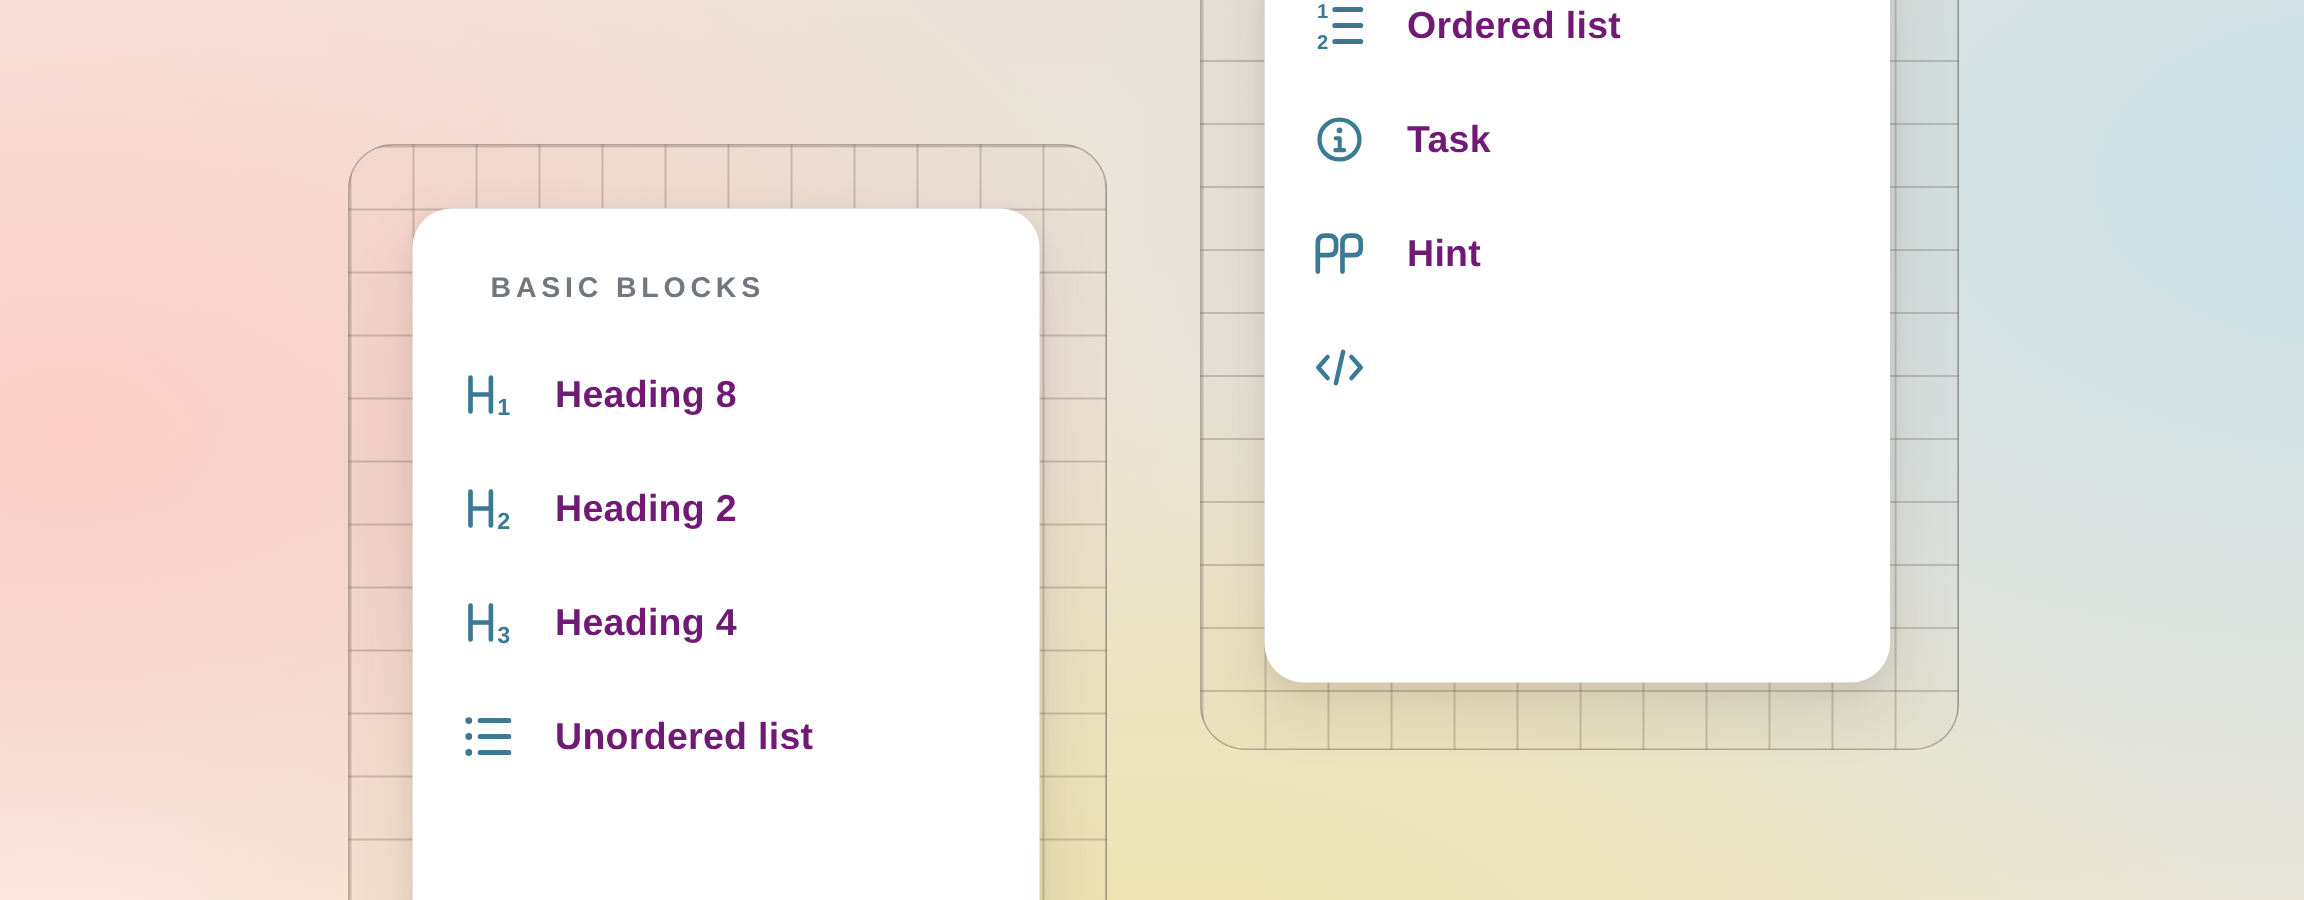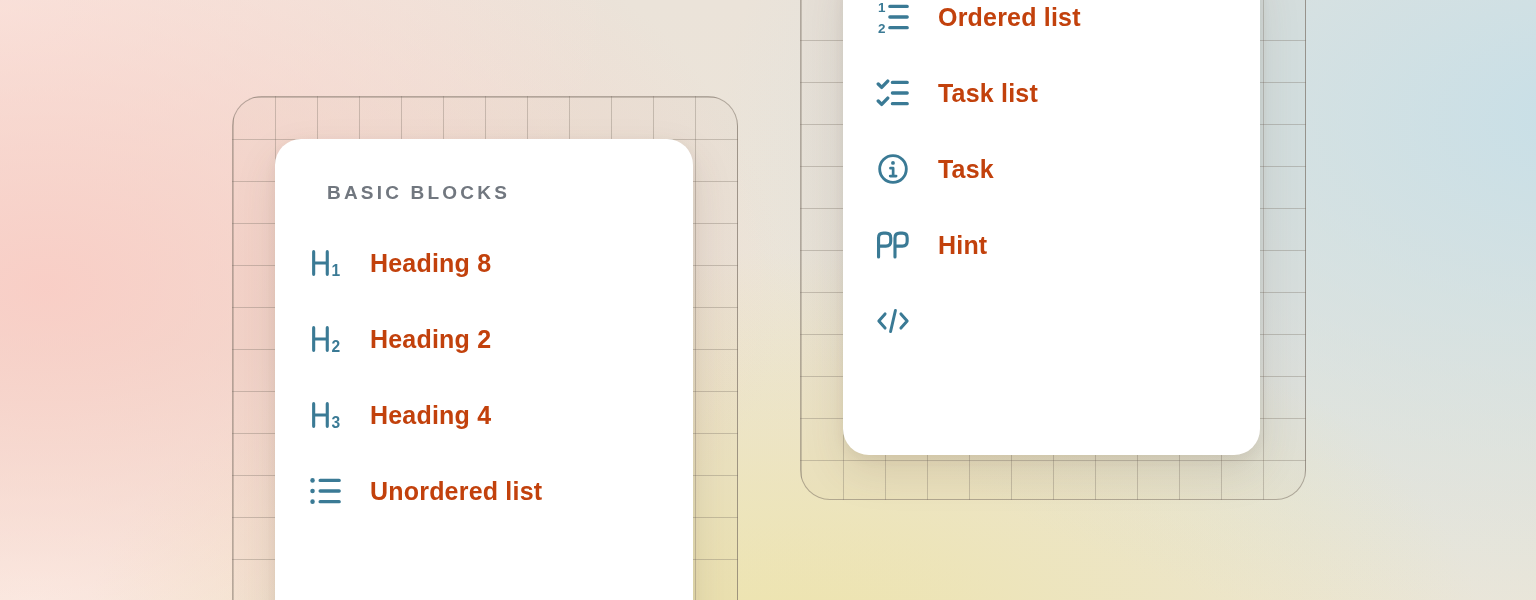--- a/index.html
+++ b/index.html
@@ -47,21 +47,21 @@
     display:flex; align-items:center;
     height:76px; padding-left:33px; gap:28px;
     cursor:pointer;
   }
   .menu-item .icon {
     width:34px; height:34px; flex:0 0 34px;
     color:#3a7a95; display:flex; align-items:center; justify-content:center;
   }
   .menu-item .icon svg { width:34px; height:34px; display:block; }
   .menu-item .label {
-    font-size:25px; font-weight:700; color:#c2410c; letter-spacing:0.2px;
+    font-size:25px; font-weight:700; color:#701a75; letter-spacing:0.2px;
   }
 
   svg .stroked { fill:none; stroke:currentColor; stroke-linecap:round; stroke-linejoin:round; }
   svg text { fill:currentColor; font-family:"Liberation Sans", sans-serif; font-weight:bold; }
 </style>
 </head>
 <body>
 
 <div class="stage">
 
@@ -121,30 +121,20 @@
       <span class="icon">
         <svg viewBox="0 0 24 24">
           <text x="4" y="8.3" font-size="9.5" text-anchor="middle">1</text>
           <text x="4" y="23" font-size="9.5" text-anchor="middle">2</text>
           <path class="stroked" stroke-width="2.4" d="M9.8 4.5H22M9.8 12H22M9.8 19.5H22"></path>
         </svg>
       </span>
       <span class="label">Ordered list</span>
     </div>
 
-    <div class="menu-item">
-      <span class="icon">
-        <svg viewBox="0 0 24 24">
-          <path class="stroked" stroke-width="2.4" d="M1.6 5.6l2.4 2.4 4.3-4.4"></path>
-          <path class="stroked" stroke-width="2.4" d="M1.6 17.6l2.4 2.4 4.3-4.4"></path>
-          <path class="stroked" stroke-width="2.4" d="M11.6 4.5H22M11.6 12H22M11.6 19.5H22"></path>
-        </svg>
-      </span>
-      <span class="label">Task list</span>
-    </div>
 
 
     <div class="menu-item">
       <span class="icon">
         <svg viewBox="0 0 24 24">
           <circle class="stroked" stroke-width="2" cx="12" cy="12" r="9.4"></circle>
           <circle cx="12" cy="7.7" r="1.35" fill="currentColor"></circle>
           <path class="stroked" stroke-width="1.9" d="M10.2 11.4h1.9v5.3M10 17h4.2"></path>
         </svg>
       </span>

